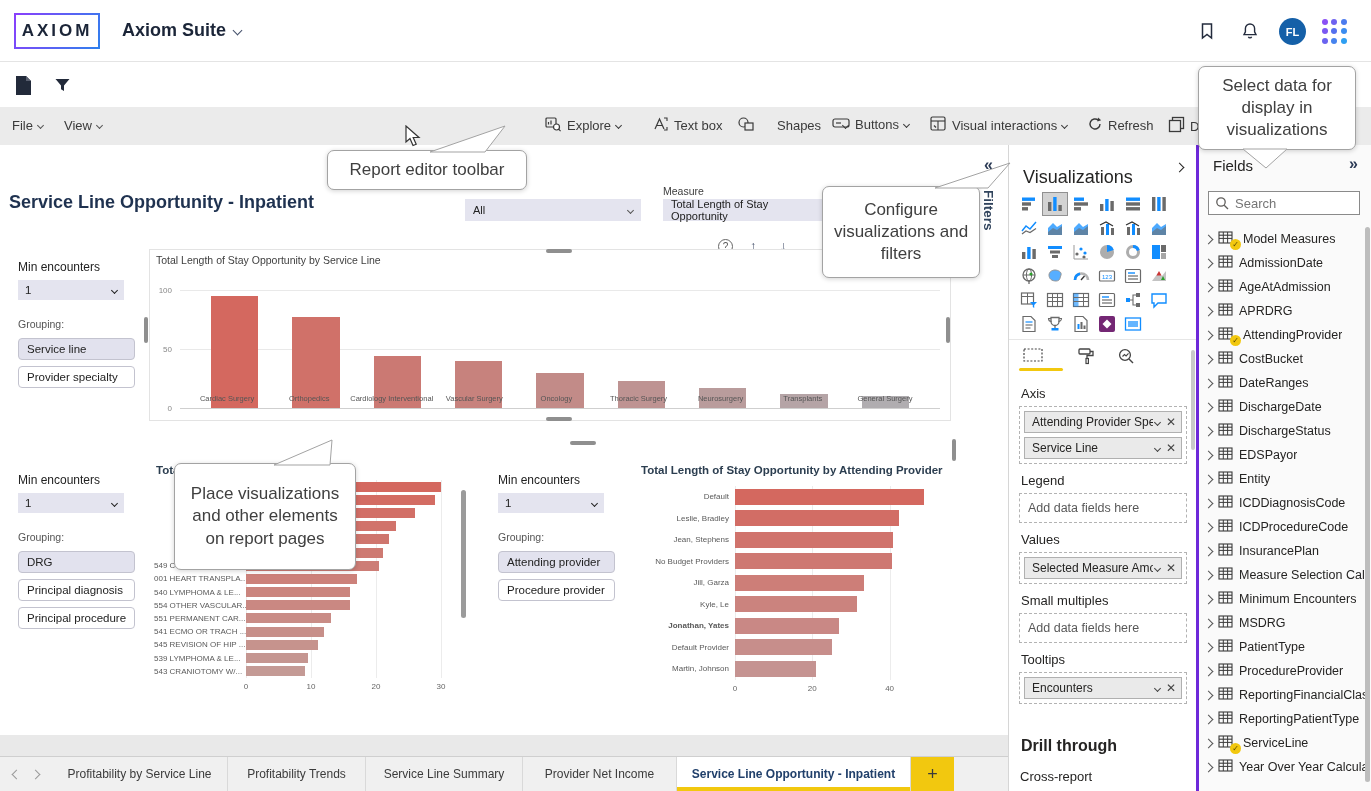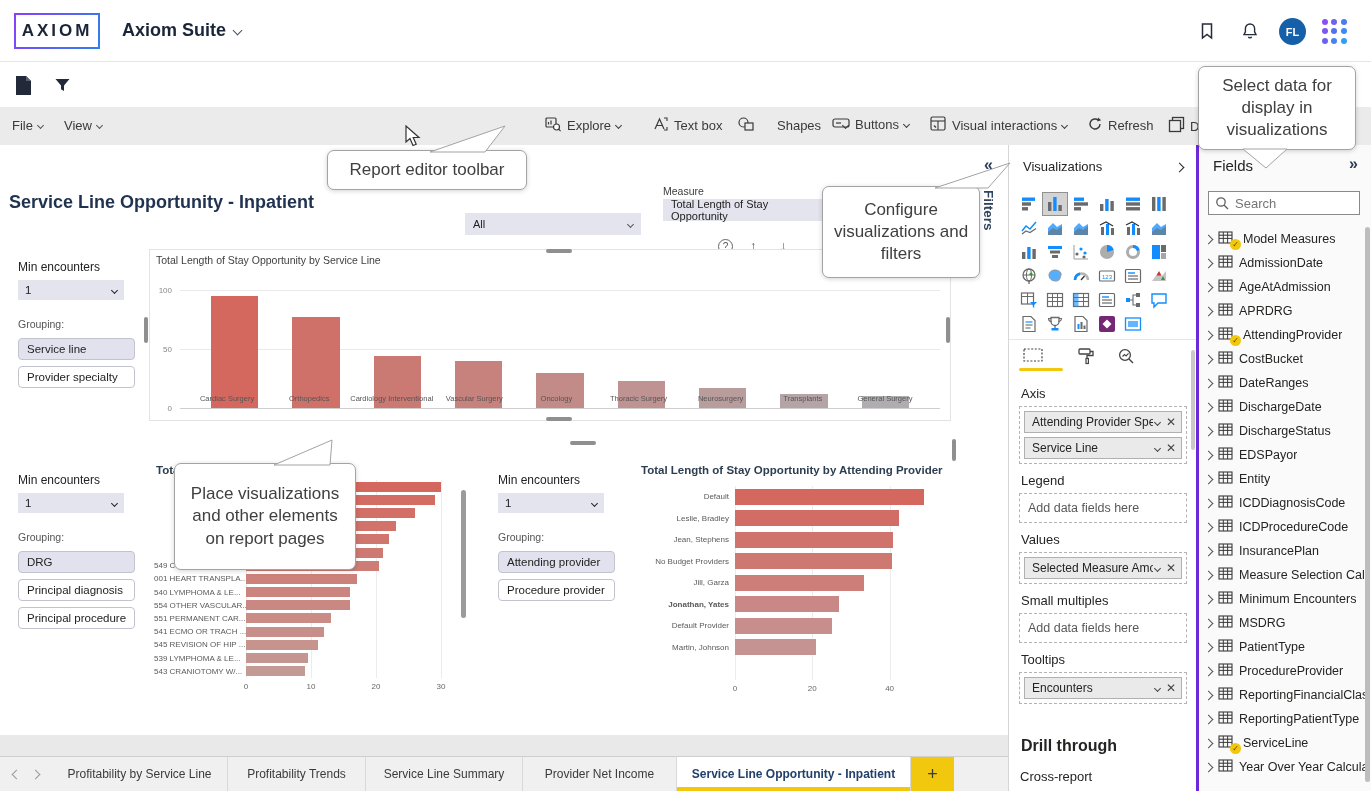--- a/index.html
+++ b/index.html
@@ -59,21 +59,21 @@
   .hlab{font-size:8px;color:#5a5a5a;text-align:right;padding-right:6px;white-space:nowrap;overflow:hidden;flex:none;}
   .htrack{flex:1;position:relative;}
   .hbar{position:absolute;left:0;top:50%;transform:translateY(-50%);}
   .vgrid{position:absolute;width:1px;background:#ececec;}
   .xlab{position:absolute;font-size:8px;color:#666;transform:translateX(-50%);}
   .handle{position:absolute;background:#8f8f8f;border-radius:2px;}
   .scrollthumb{position:absolute;background:#9b9b9b;border-radius:3px;}
   #gray-strip{position:absolute;left:0;top:590px;width:1008px;height:21px;background:#e9e9e9;}
   
   #vizpanel{position:absolute;left:1008px;top:145px;width:188px;height:646px;background:#fff;border-left:1px solid #d6d6d6;}
-  #viz-head{position:absolute;left:14px;top:14px;font-size:13px;color:#252423;}
+  #viz-head{position:absolute;left:14px;top:22px;font-size:18px;color:#252423;}
   #viz-expand{position:absolute;right:13px;top:19px;color:#252423;}
   #vizgrid{position:absolute;left:8px;top:48px;display:grid;grid-template-columns:repeat(6,26px);grid-auto-rows:24px;row-gap:0;}
   .vic{width:24px;height:22px;display:flex;align-items:center;justify-content:center;}
   .vic.sel{background:#d3d3d3;outline:1px solid #919191;}
   #panetabs{position:absolute;left:0;top:194px;width:187px;height:32px;border-top:1px solid #e6e6e6;}
   .ptab{position:absolute;top:7px;}
   #pane-underline{position:absolute;left:10px;top:28px;width:44px;height:3px;background:#f2c80f;border-radius:2px;}
   #wells{position:absolute;left:10px;top:232px;width:168px;}
   .wlabel{font-size:13px;color:#252423;margin:9px 0 5px 2px;}
   .well{border:1px dashed #b3b3b3;padding:4px;}
@@ -225,21 +225,21 @@
               <rect x="1.5" y="4.5" width="11" height="11" fill="#ebebeb" stroke="#3a3a3a" stroke-width="1.3"></rect>
             </svg></span>
           <span>D</span>
         </div>
       </div>
   </div>
 
   <div id="canvas">
     <div id="page-title">Service Line Opportunity - Inpatient</div>
 
-    <div class="dd" style="left:465px;top:68px;width:176px;">
+    <div class="dd" style="left:465px;top:54px;width:176px;">
       <span>All</span>
         <span class="chv sm"></span>
     </div>
     <div class="small-lbl" style="left:663px;top:40px;">Measure</div>
     <div class="dd" style="left:663px;top:54px;width:175px;">
       <span>Total Length of Stay Opportunity</span>
         <span class="chv sm"></span>
     </div>
 
     <span class="focus-ic" id="help-ic" style="left:718px;top:94px;">?</span>
@@ -465,20 +465,26 @@
               <div class="hbar" style="width: 77.8846%; height: 16px; background: rgb(206, 120, 114);"></div>
             </div>
           </div>
           <div class="hrow" style="height: 21.5px;">
             <div class="hlab" style="width: 96px;">Jill, Garza</div>
             <div class="htrack" style="height: 21.5px;">
               <div class="hbar" style="width: 64.4231%; height: 16px; background: rgb(205, 126, 120);"></div>
             </div>
           </div>
           <div class="hrow" style="height: 21.5px;">
+            <div class="hlab" style="width: 96px;">Kyle, Le</div>
+            <div class="htrack" style="height: 21.5px;">
+              <div class="hbar" style="width: 60.5769%; height: 16px; background: rgb(203, 131, 126);"></div>
+            </div>
+          </div>
+          <div class="hrow" style="height: 21.5px;">
             <div class="hlab" style="width: 96px; font-weight: bold;">Jonathan, Yates</div>
             <div class="htrack" style="height: 21.5px;">
               <div class="hbar" style="width: 51.9231%; height: 16px; background: rgb(201, 136, 133);"></div>
             </div>
           </div>
           <div class="hrow" style="height: 21.5px;">
             <div class="hlab" style="width: 96px;">Default Provider</div>
             <div class="htrack" style="height: 21.5px;">
               <div class="hbar" style="width: 48.0769%; height: 16px; background: rgb(199, 142, 139);"></div>
             </div>

